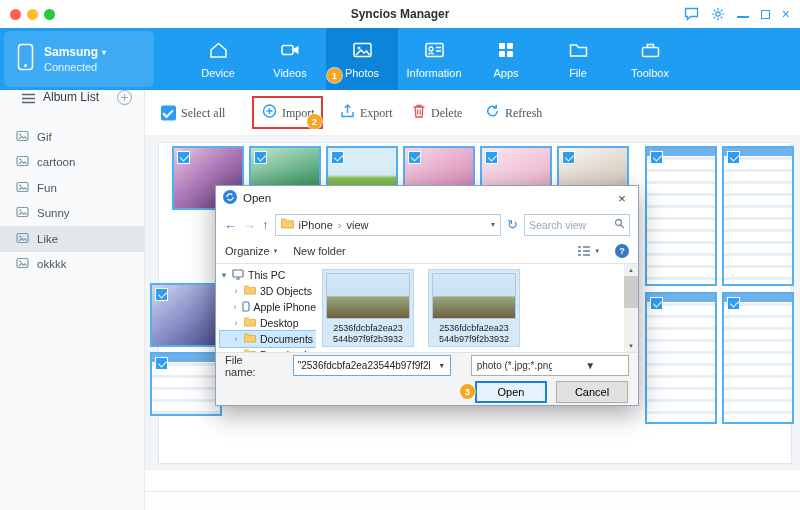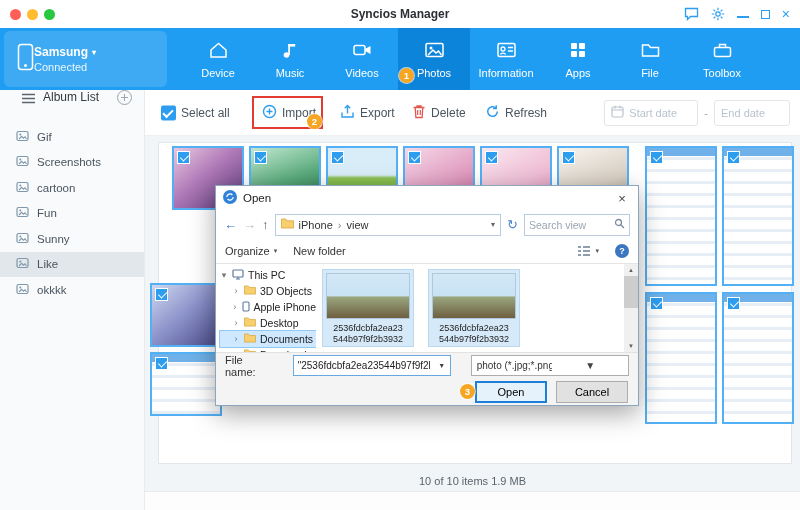--- a/index.html
+++ b/index.html
@@ -17,23 +17,23 @@
   .win-title { position:absolute; left:0; right:0; text-align:center; font-size:12px;
                font-weight:bold; color:#2b2f33; pointer-events:none; }
   .win-icons { margin-left:auto; display:flex; align-items:center; gap:12px; margin-right:10px; }
   .wi { display:flex; align-items:center; justify-content:center; color:#2d9df0; }
   .wi.min{ width:12px; border-top:2px solid #2d9df0; height:0; margin-top:6px;}
   .wi.max{ width:9px; height:9px; border:1.5px solid #2d9df0; }
   .wi.cls{ font-size:14px; line-height:14px; }
 
   
   .topnav { position:absolute; left:0; top:28px; right:0; height:62px; background:#1f9df2; }
-  .device { position:absolute; left:4px; top:3px; bottom:3px; width:163px;
+  .device { position:absolute; left:4px; top:3px; bottom:3px; width:150px;
             background:rgba(255,255,255,.14); border-radius:6px;
-            display:flex; align-items:center; padding-left:13px; cursor:pointer; }
+            display:flex; align-items:center; padding-left:13px; gap:10px; cursor:pointer; }
   .device-name { color:#fff; font-size:12px; font-weight:bold; display:flex; align-items:center; gap:4px;}
   .device-status { color:#eaf6ff; font-size:11px; margin-top:2px; }
   .caret { font-size:8px; color:#fff; }
   .nav-items { position:absolute; left:182px; top:0; height:62px; display:flex; }
   .nav-item { width:72px; height:62px; display:flex; flex-direction:column; align-items:center;
               justify-content:center; gap:3px; position:relative; cursor:pointer; }
   .nav-item.active { background:#0c84da; }
   .nav-label { color:#fff; font-size:11px; }
 
   
@@ -57,21 +57,21 @@
   .sb-add::before{left:3px;right:3px;top:6px;height:1px;}
   .sb-add::after{top:3px;bottom:3px;left:6px;width:1px;}
   .album-item { height:25.5px; display:flex; align-items:center; gap:8px; padding-left:16px;
                 font-size:11.5px; color:#4a5560; cursor:pointer; }
   .album-item.selected { background:#e2e7eb; }
 
   
   .toolbar { position:absolute; left:145px; top:90px; right:0; height:46px; background:#fff;
              border-bottom:1px solid #eef1f4; z-index:10; }
   .tbtn { position:absolute; top:50%; transform:translateY(-50%); display:flex; align-items:center;
-          gap:5px; font-size:12px; color:#4a545e; cursor:pointer; white-space:nowrap; }
+          gap:5px; font-size:12px; color:#4a545e; cursor:pointer; white-space:nowrap;font-family:Liberation Serif, serif; }
   .tb-selectall{left:16px}.tb-import{left:117px}.tb-export{left:195px}.tb-delete{left:267px}.tb-refresh{left:340px}
   .cbox { width:15px; height:15px; background:#2d9df0; border-radius:2px; position:relative; }
   .cbox::after{content:"";position:absolute;left:4px;top:2px;width:4px;height:8px;
                border:solid #fff;border-width:0 2px 2px 0;transform:rotate(45deg);}
   .dates { position:absolute; right:10px; top:50%; transform:translateY(-50%);
            display:flex; align-items:center; gap:6px; }
   .datebox { height:26px; border:1px solid #e0e6ea; border-radius:3px; background:#fff;
              display:flex; align-items:center; padding:0 6px; gap:5px; }
   .datebox input { border:none; outline:none; width:62px; font-size:11px; color:#6a7480;
                    font-family:"Liberation Sans",sans-serif; background:transparent; }
@@ -216,28 +216,20 @@
       </span>
     </div>
     <div class="nav-items">
       <div class="nav-item">
         <span><svg width="21" height="20" viewBox="0 0 21 20">
               <path d="M3 10l7.5-6.5L18 10v7H3z" fill="none" stroke="#fff" stroke-width="1.5"></path>
             </svg></span>
         <span class="nav-label">Device</span>
       </div>
       <div class="nav-item">
-        <span><svg width="20" height="20" viewBox="0 0 20 20">
-              <circle cx="6.5" cy="15" r="2.8" fill="#fff"></circle>
-              <rect x="8.2" y="4" width="1.8" height="11" fill="#fff"></rect>
-              <path d="M8.2 4h7v2.6h-7z" fill="#fff"></path>
-            </svg></span>
-        <span class="nav-label">Music</span>
-      </div>
-      <div class="nav-item">
         <span><svg width="21" height="20" viewBox="0 0 21 20">
               <rect x="2" y="5.5" width="11" height="9" rx="2" fill="none" stroke="#fff" stroke-width="1.5"></rect>
               <path d="M13 9l5.5-3v8L13 11z" fill="#fff"></path>
             </svg></span>
         <span class="nav-label">Videos</span>
       </div>
       <div class="nav-item active">
         <span><svg width="21" height="20" viewBox="0 0 21 20">
               <rect x="2" y="3.5" width="17" height="13" rx="1.5" fill="none" stroke="#fff" stroke-width="1.5"></rect>
               <circle cx="7" cy="8" r="1.5" fill="#fff"></circle>
@@ -298,60 +290,52 @@
             <path d="M3 9l2.6-2.6 1.8 1.8 1.6-1.4 1.6 2.2" fill="none" stroke="#7f98ab" stroke-width="1.1"></path>
           </svg></span>
       <span>Gif</span>
     </div>
     <div class="album-item">
       <span><svg width="13" height="12" viewBox="0 0 13 12">
             <rect x="1" y="1.5" width="11" height="9" rx="1.5" fill="none" stroke="#7f98ab" stroke-width="1.2"></rect>
             <circle cx="4.3" cy="4.6" r="1" fill="#7f98ab"></circle>
             <path d="M3 9l2.6-2.6 1.8 1.8 1.6-1.4 1.6 2.2" fill="none" stroke="#7f98ab" stroke-width="1.1"></path>
           </svg></span>
-      <span>Screenshots</span>
+      <span>cartoon</span>
     </div>
     <div class="album-item">
       <span><svg width="13" height="12" viewBox="0 0 13 12">
             <rect x="1" y="1.5" width="11" height="9" rx="1.5" fill="none" stroke="#7f98ab" stroke-width="1.2"></rect>
             <circle cx="4.3" cy="4.6" r="1" fill="#7f98ab"></circle>
             <path d="M3 9l2.6-2.6 1.8 1.8 1.6-1.4 1.6 2.2" fill="none" stroke="#7f98ab" stroke-width="1.1"></path>
           </svg></span>
-      <span>cartoon</span>
+      <span>Fun</span>
     </div>
     <div class="album-item">
       <span><svg width="13" height="12" viewBox="0 0 13 12">
             <rect x="1" y="1.5" width="11" height="9" rx="1.5" fill="none" stroke="#7f98ab" stroke-width="1.2"></rect>
             <circle cx="4.3" cy="4.6" r="1" fill="#7f98ab"></circle>
             <path d="M3 9l2.6-2.6 1.8 1.8 1.6-1.4 1.6 2.2" fill="none" stroke="#7f98ab" stroke-width="1.1"></path>
           </svg></span>
-      <span>Fun</span>
+      <span>Sunny</span>
+    </div>
+    <div class="album-item selected">
+      <span><svg width="13" height="12" viewBox="0 0 13 12">
+            <rect x="1" y="1.5" width="11" height="9" rx="1.5" fill="none" stroke="#7f98ab" stroke-width="1.2"></rect>
+            <circle cx="4.3" cy="4.6" r="1" fill="#7f98ab"></circle>
+            <path d="M3 9l2.6-2.6 1.8 1.8 1.6-1.4 1.6 2.2" fill="none" stroke="#7f98ab" stroke-width="1.1"></path>
+          </svg></span>
+      <span>Like</span>
     </div>
     <div class="album-item">
       <span><svg width="13" height="12" viewBox="0 0 13 12">
             <rect x="1" y="1.5" width="11" height="9" rx="1.5" fill="none" stroke="#7f98ab" stroke-width="1.2"></rect>
             <circle cx="4.3" cy="4.6" r="1" fill="#7f98ab"></circle>
             <path d="M3 9l2.6-2.6 1.8 1.8 1.6-1.4 1.6 2.2" fill="none" stroke="#7f98ab" stroke-width="1.1"></path>
           </svg></span>
-      <span>Sunny</span>
-    </div>
-    <div class="album-item selected">
-      <span><svg width="13" height="12" viewBox="0 0 13 12">
-            <rect x="1" y="1.5" width="11" height="9" rx="1.5" fill="none" stroke="#7f98ab" stroke-width="1.2"></rect>
-            <circle cx="4.3" cy="4.6" r="1" fill="#7f98ab"></circle>
-            <path d="M3 9l2.6-2.6 1.8 1.8 1.6-1.4 1.6 2.2" fill="none" stroke="#7f98ab" stroke-width="1.1"></path>
-          </svg></span>
-      <span>Like</span>
-    </div>
-    <div class="album-item">
-      <span><svg width="13" height="12" viewBox="0 0 13 12">
-            <rect x="1" y="1.5" width="11" height="9" rx="1.5" fill="none" stroke="#7f98ab" stroke-width="1.2"></rect>
-            <circle cx="4.3" cy="4.6" r="1" fill="#7f98ab"></circle>
-            <path d="M3 9l2.6-2.6 1.8 1.8 1.6-1.4 1.6 2.2" fill="none" stroke="#7f98ab" stroke-width="1.1"></path>
-          </svg></span>
       <span>okkkk</span>
     </div>
   </aside>
 
   <div class="toolbar">
     <div class="tbtn tb-selectall">
       <span class="cbox"></span>
       <span>Select all</span>
     </div>
     <div class="tbtn tb-import">
@@ -376,33 +360,20 @@
           </svg></span>
       <span>Delete</span>
     </div>
     <div class="tbtn tb-refresh">
       <span><svg width="15" height="15" viewBox="0 0 15 15">
             <path d="M12.3 7.5a4.8 4.8 0 1 1-1.5-3.5" fill="none" stroke="#2d9df0" stroke-width="1.5"></path>
             <path d="M11.2 1.3v3.2H8" fill="none" stroke="#2d9df0" stroke-width="1.5"></path>
           </svg></span>
       <span>Refresh</span>
     </div>
-    <div class="dates">
-      <div class="datebox">
-        <span><svg width="13" height="13" viewBox="0 0 13 13">
-              <rect x="1" y="2" width="11" height="10" rx="1.5" fill="none" stroke="#b9c4ce" stroke-width="1.2"></rect>
-              <path d="M1 5h11M4 .8v2.6M9 .8v2.6" stroke="#b9c4ce" stroke-width="1.2"></path>
-            </svg></span>
-        <input type="text" placeholder="Start date" style="">
-      </div>
-      <span class="date-sep">-</span>
-      <div class="datebox">
-        <input type="text" placeholder="End date" style="">
-      </div>
-    </div>
   </div>
 
   <div class="content"></div>
   <div class="panel"></div>
 
   <div class="thumb g-anime1" style="left:172px;top:146px;width:72px;height:64px">
       <span class="chk"></span>
     </div>
   <div class="thumb g-teal" style="left:249px;top:146px;width:72px;height:64px">
       <span class="chk"></span>
@@ -431,23 +402,20 @@
   <div class="thumb g-list" style="left:645px;top:292px;width:72px;height:132px">
       <span class="chk"></span>
     </div>
   <div class="thumb g-list" style="left:722px;top:292px;width:72px;height:132px">
       <span class="chk"></span>
     </div>
   <div class="thumb g-list" style="left:150px;top:352px;width:72px;height:64px">
       <span class="chk"></span>
     </div>
 
-  <div class="statusbar">
-    <span>10 of 10 items 1.9 MB</span>
-  </div>
   <div class="footer"></div>
 
   <div class="anno-box"></div>
   <span class="badge abs" id="badge2">2</span>
 
   <div class="dialog">
     <div class="dlg-title">
       <span><svg width="14" height="14" viewBox="0 0 14 14">
             <circle cx="7" cy="7" r="7" fill="#2f82d8"></circle>
             <path d="M3.8 7a3.2 3.2 0 0 1 5.6-2M10.2 7a3.2 3.2 0 0 1-5.6 2" stroke="#fff" stroke-width="1.2" fill="none"></path>

